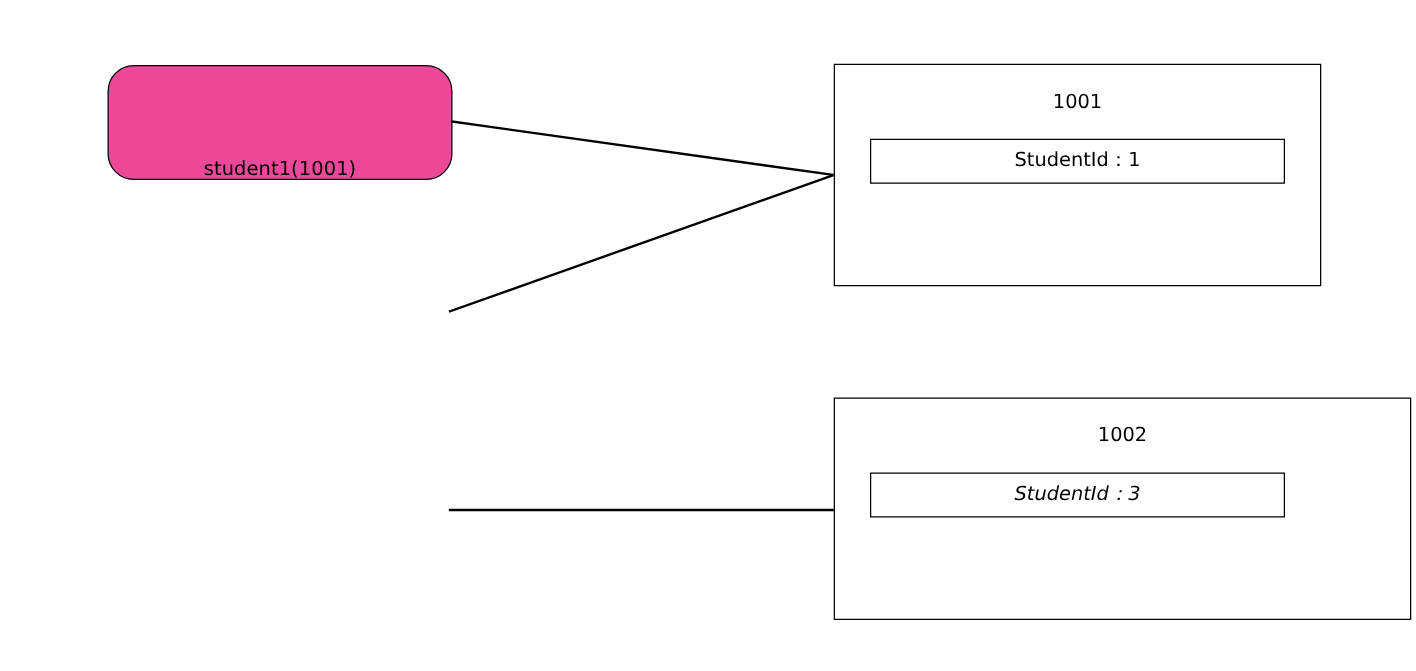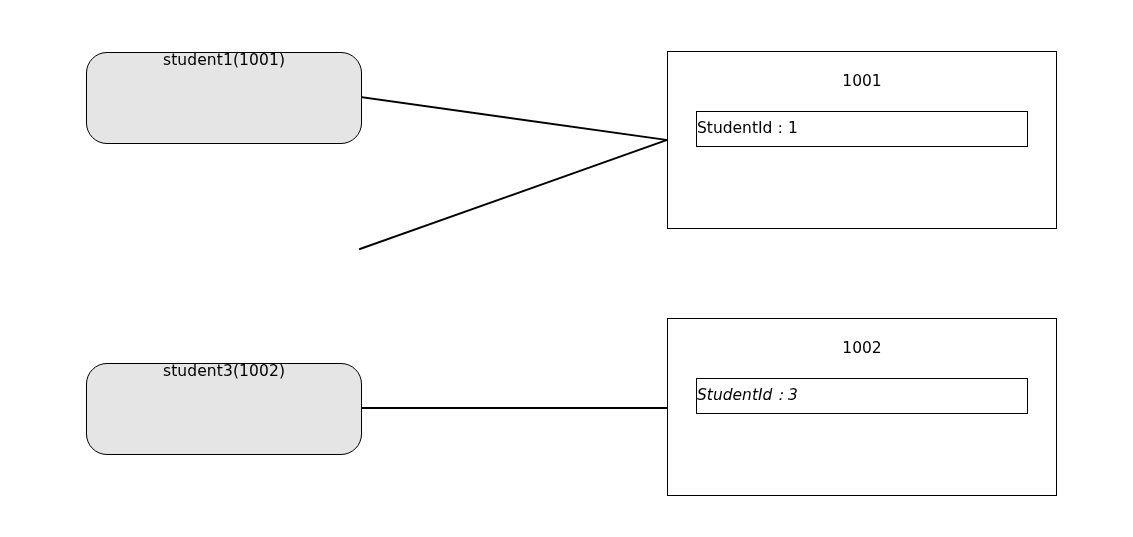--- a/index.html
+++ b/index.html
@@ -25,25 +25,25 @@
     top: 0;
     width: 1133px;
     height: 537px;
     z-index: 1;
   }
   
   .ref-node {
     position: absolute;
     z-index: 2;
     box-sizing: border-box;
-    background: #e5e5e5;
+    background: #ec4899;
     border: 1.4px solid #000000;
     border-radius: 21px;
     display: flex;
-    align-items: flex-start;
+    align-items: flex-end;
     justify-content: center;
   }
   .ref-node-label {
     font-size: 15.5px;
     color: #000000;
     line-height: 1;
     white-space: nowrap;
     letter-spacing: 0.1px;
   }
   
@@ -64,20 +64,21 @@
     line-height: 1;
     white-space: nowrap;
   }
   .obj-field {
     position: absolute;
     box-sizing: border-box;
     background: #ffffff;
     border: 1.4px solid #000000;
     display: flex;
     align-items: center;
+    justify-content: center;
   }
   .obj-field-text {
     font-size: 15.5px;
     color: #000000;
     line-height: 1;
     white-space: nowrap;
   }
 </style>
 </head>
 <body>
@@ -88,31 +89,28 @@
     <line stroke="#000000" stroke-width="1.9" stroke-linecap="square" x1="360" y1="97" x2="667" y2="140"></line>
     <line stroke="#000000" stroke-width="1.9" stroke-linecap="square" x1="360" y1="249" x2="667" y2="140"></line>
     <line stroke="#000000" stroke-width="1.9" stroke-linecap="square" x1="360" y1="408" x2="667" y2="408"></line>
   </svg>
 
   <div class="ref-node" style="left: 86px; top: 52px; width: 276px; height: 92px;">
     <span class="ref-node-label">student1(1001)</span>
   </div>
 
 
-  <div class="ref-node" style="left: 86px; top: 363px; width: 276px; height: 92px;">
-    <span class="ref-node-label">student3(1002)</span>
-  </div>
 
   <div class="obj-node" style="left: 667px; top: 51px; width: 390px; height: 178px;">
     <div class="obj-node-title" style="top: 22px;">1001</div>
     <div class="obj-field" style="left: 28px; top: 59px; width: 332px; height: 36px;">
       <span class="obj-field-text">StudentId：1</span>
     </div>
   </div>
 
-  <div class="obj-node" style="left: 667px; top: 318px; width: 390px; height: 178px;">
+  <div class="obj-node" style="left: 667px; top: 318px; width: 462px; height: 178px;">
     <div class="obj-node-title" style="top: 22px;">1002</div>
     <div class="obj-field" style="left: 28px; top: 59px; width: 332px; height: 36px; font-style: italic;">
       <span class="obj-field-text">StudentId：3</span>
     </div>
   </div>
 
 </div>
 
 </body></html>

